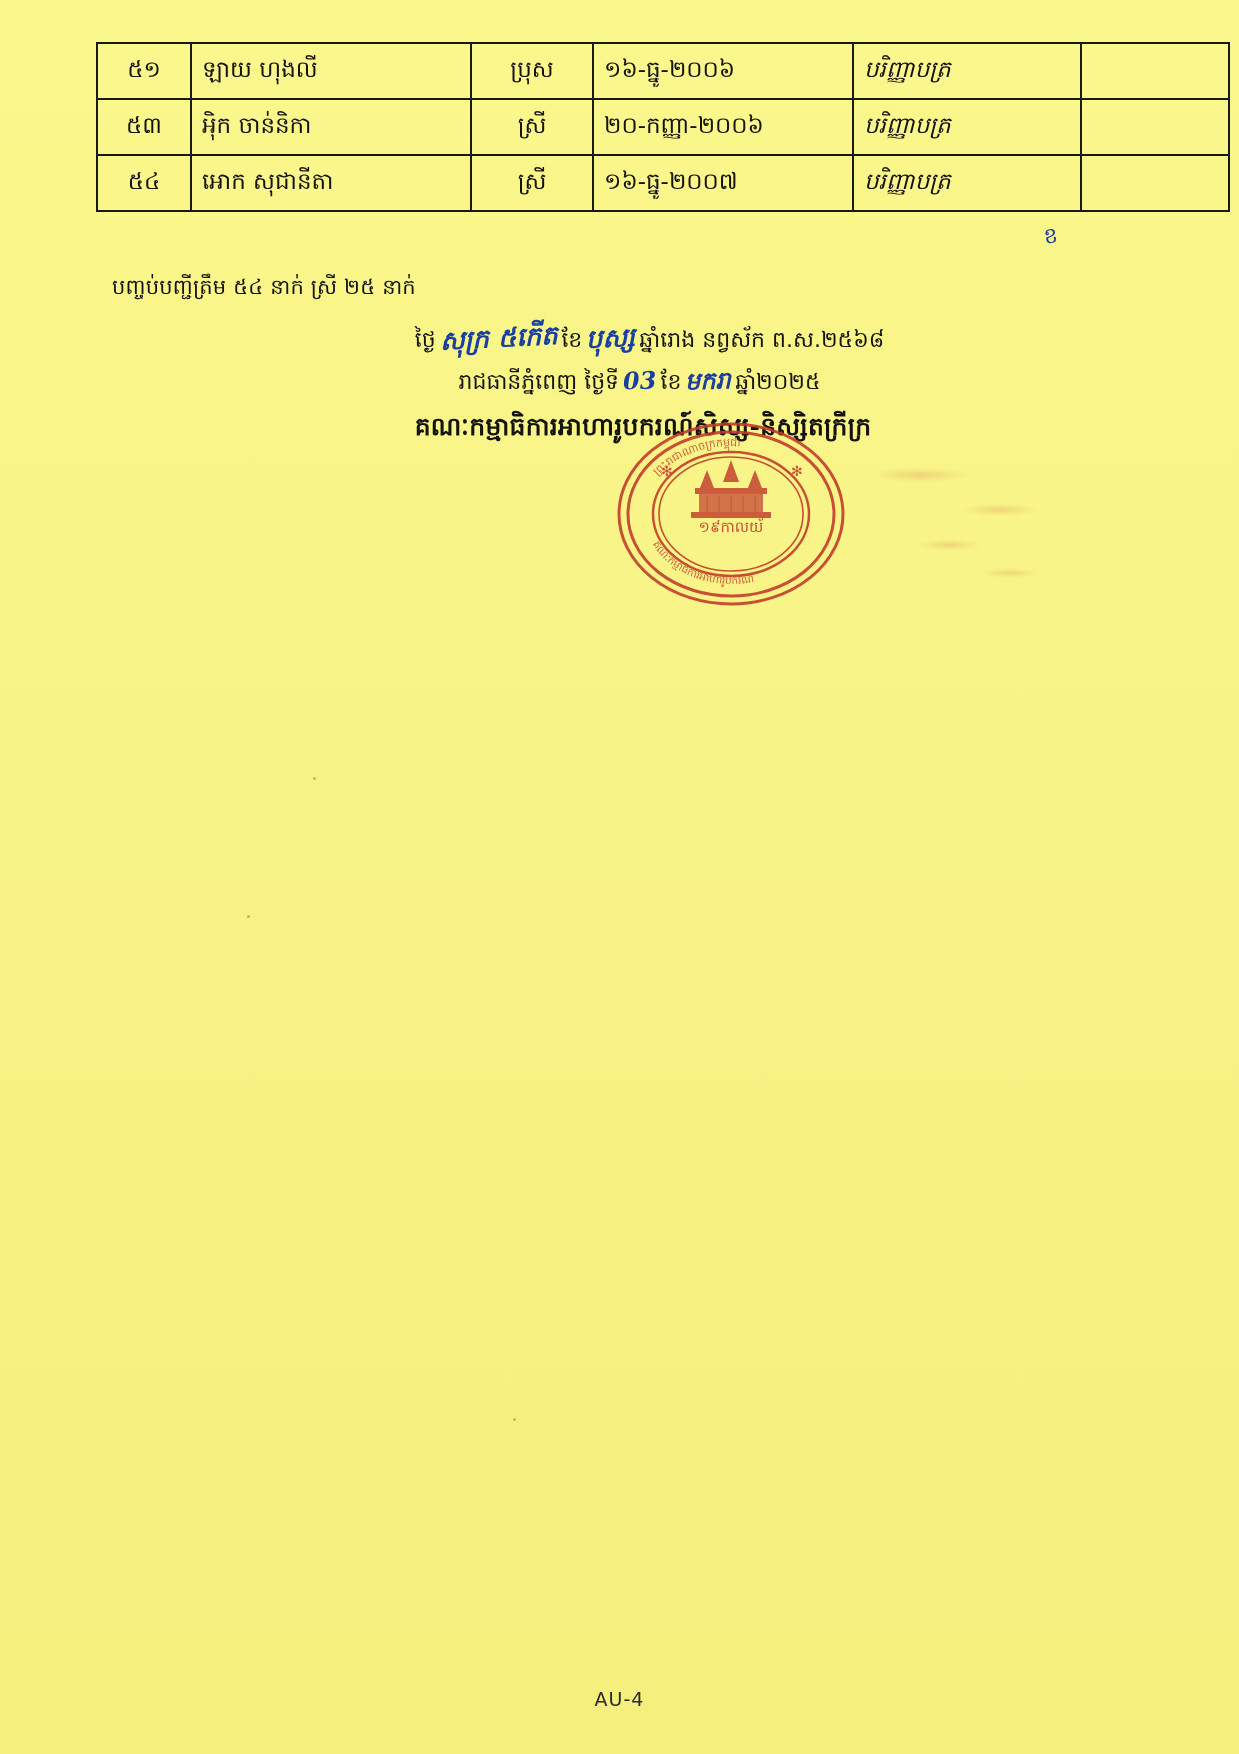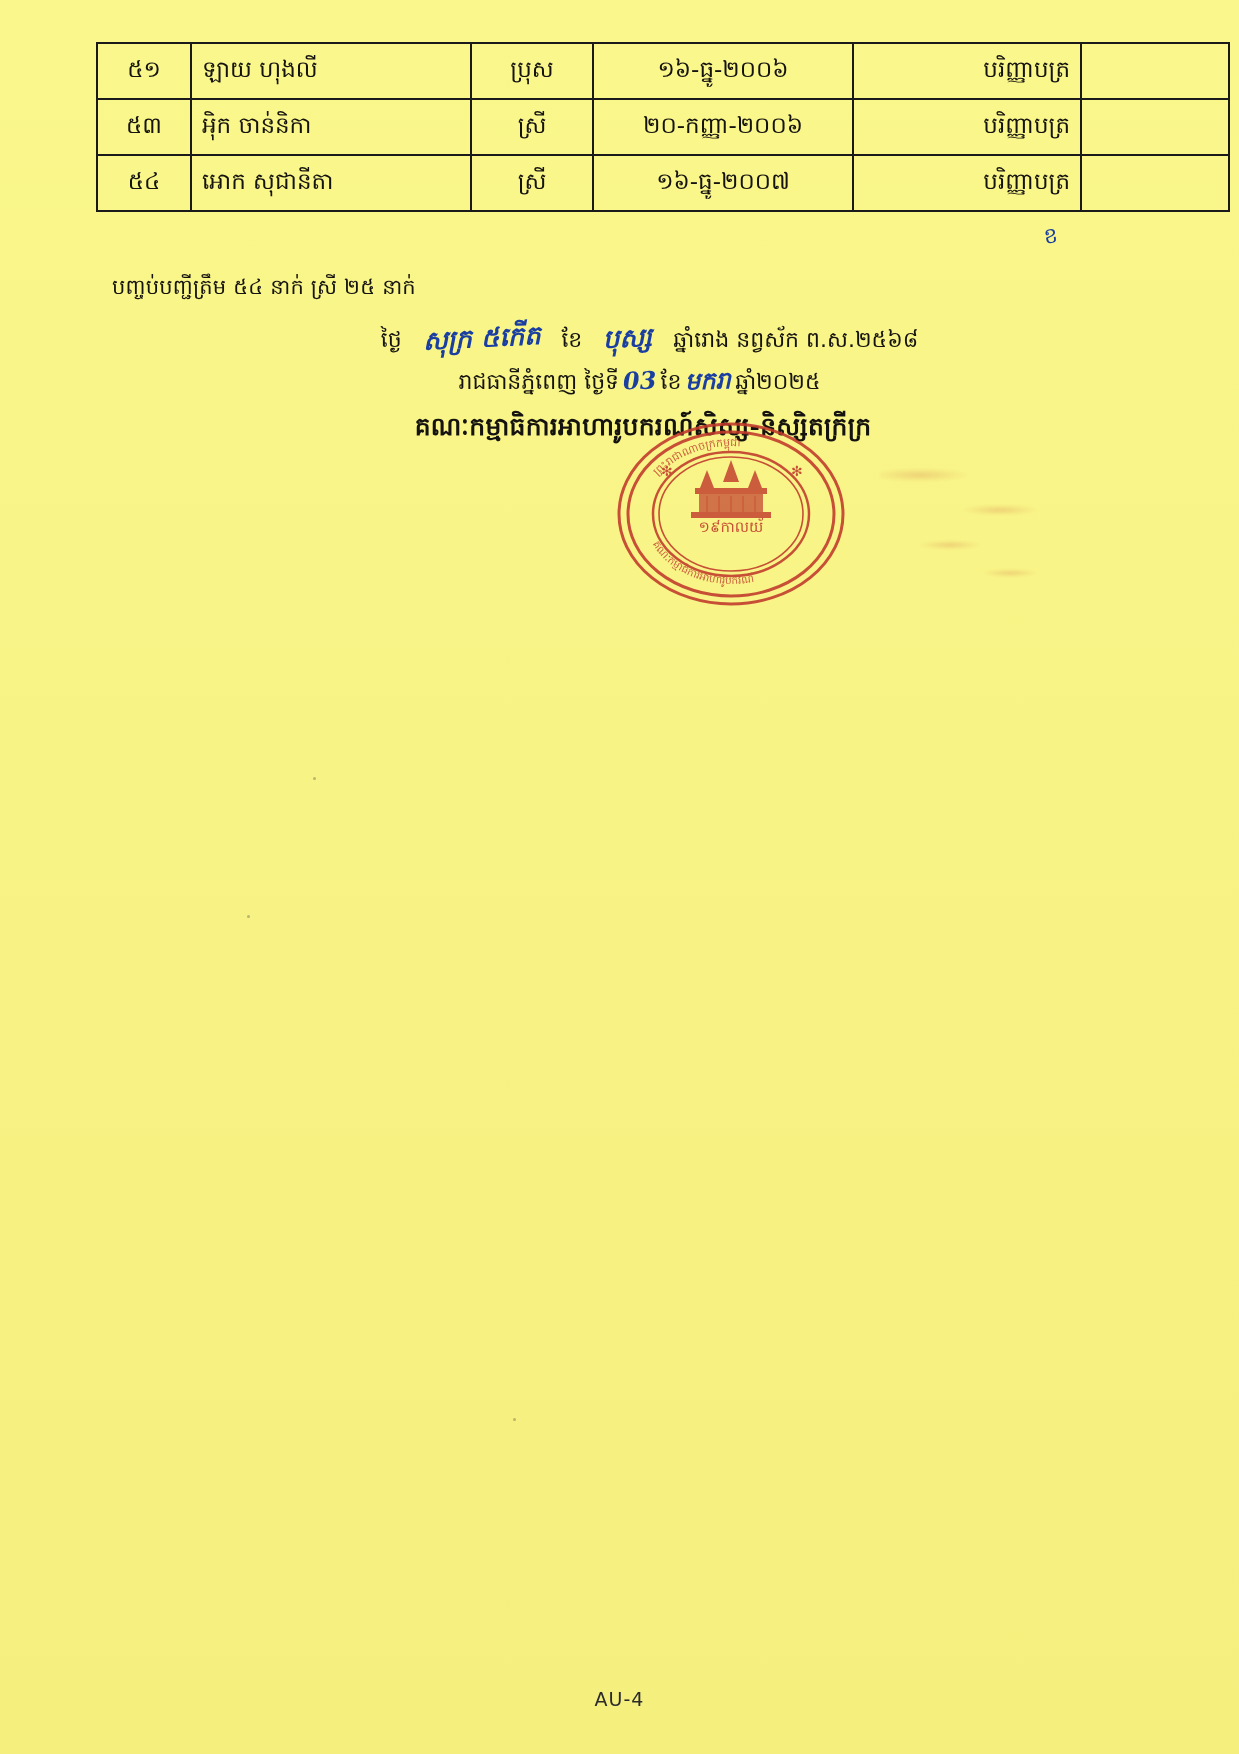--- a/index.html
+++ b/index.html
@@ -37,22 +37,22 @@
     height: 54px;
     font-size: 23px;
     color: #15130f;
     padding: 0 10px;
     font-family: "DejaVu Sans", sans-serif;
     margin-top: 8px;
   }
   td.c-no     { width: 72px;  text-align: center; }
   td.c-name   { width: 258px; text-align: left; padding-left: 18px; }
   td.c-sex    { width: 100px; text-align: center; }
-  td.c-dob    { width: 238px; text-align: center; }
-  td.c-doc    { width: 206px; text-align: right; }
+  td.c-dob    { width: 238px; }
+  td.c-doc    { width: 206px; text-align: left; font-style: italic; }
   td.c-note   { width: 126px; }
 
   
   .summary {
     position: absolute;
     left: 112px;
     top: 273px;
     font-size: 21px;
     color: #15130f;
     letter-spacing: 0.2px;
@@ -66,21 +66,21 @@
     width: 100%;
     text-align: center;
   }
   .sig-line1 {
     font-size: 22px;
     color: #15130f;
     white-space: nowrap;
     display: flex;
     justify-content: center;
     align-items: baseline;
-    gap: 21px;
+    gap: 4px;
     padding-left: 60px;
   }
   .sig-line2 {
     margin-top: 6px;
     font-size: 22px;
     color: #15130f;
     display: flex;
     justify-content: center;
     align-items: baseline;
     gap: 4px;

